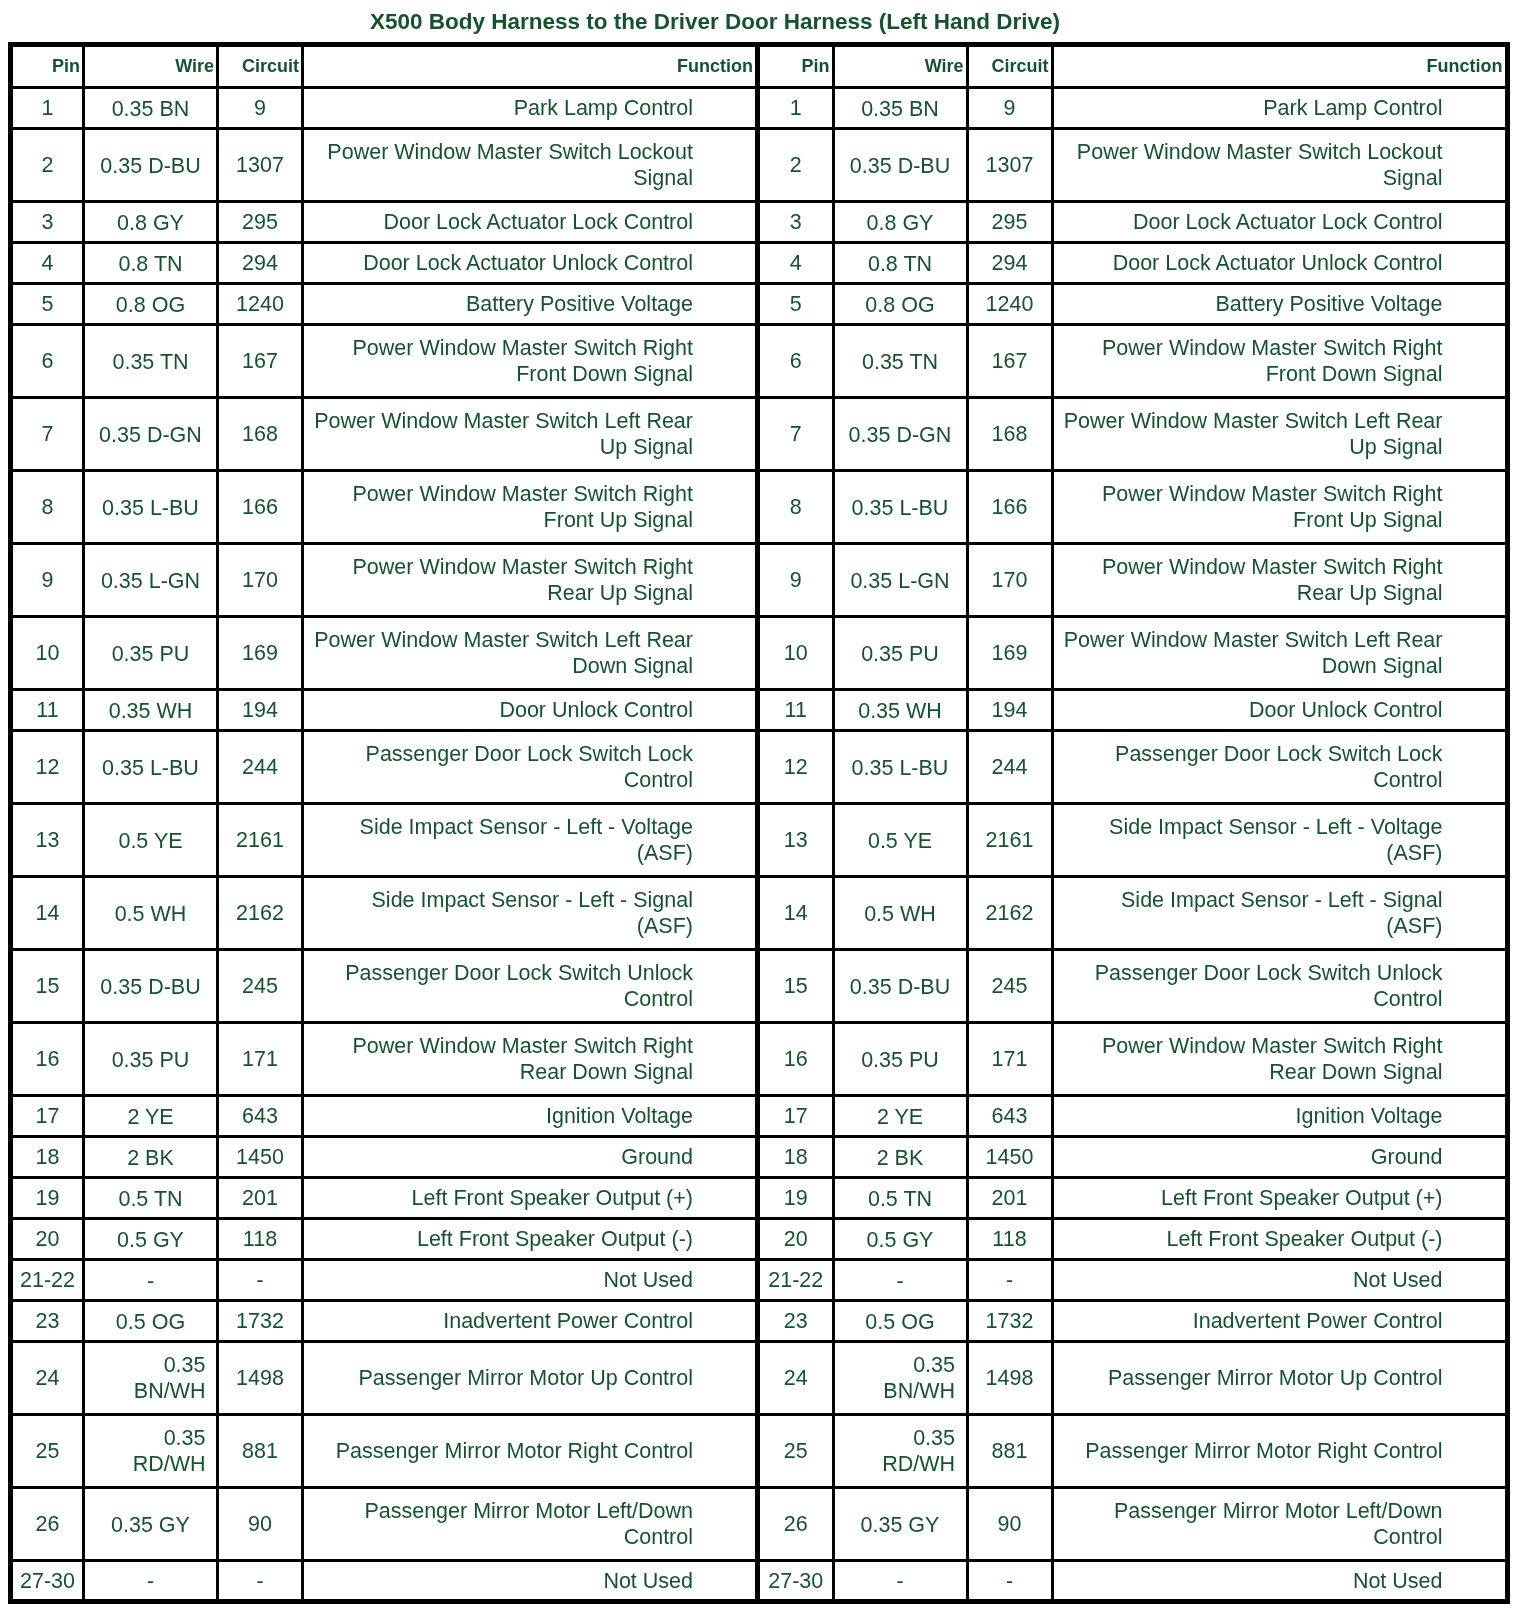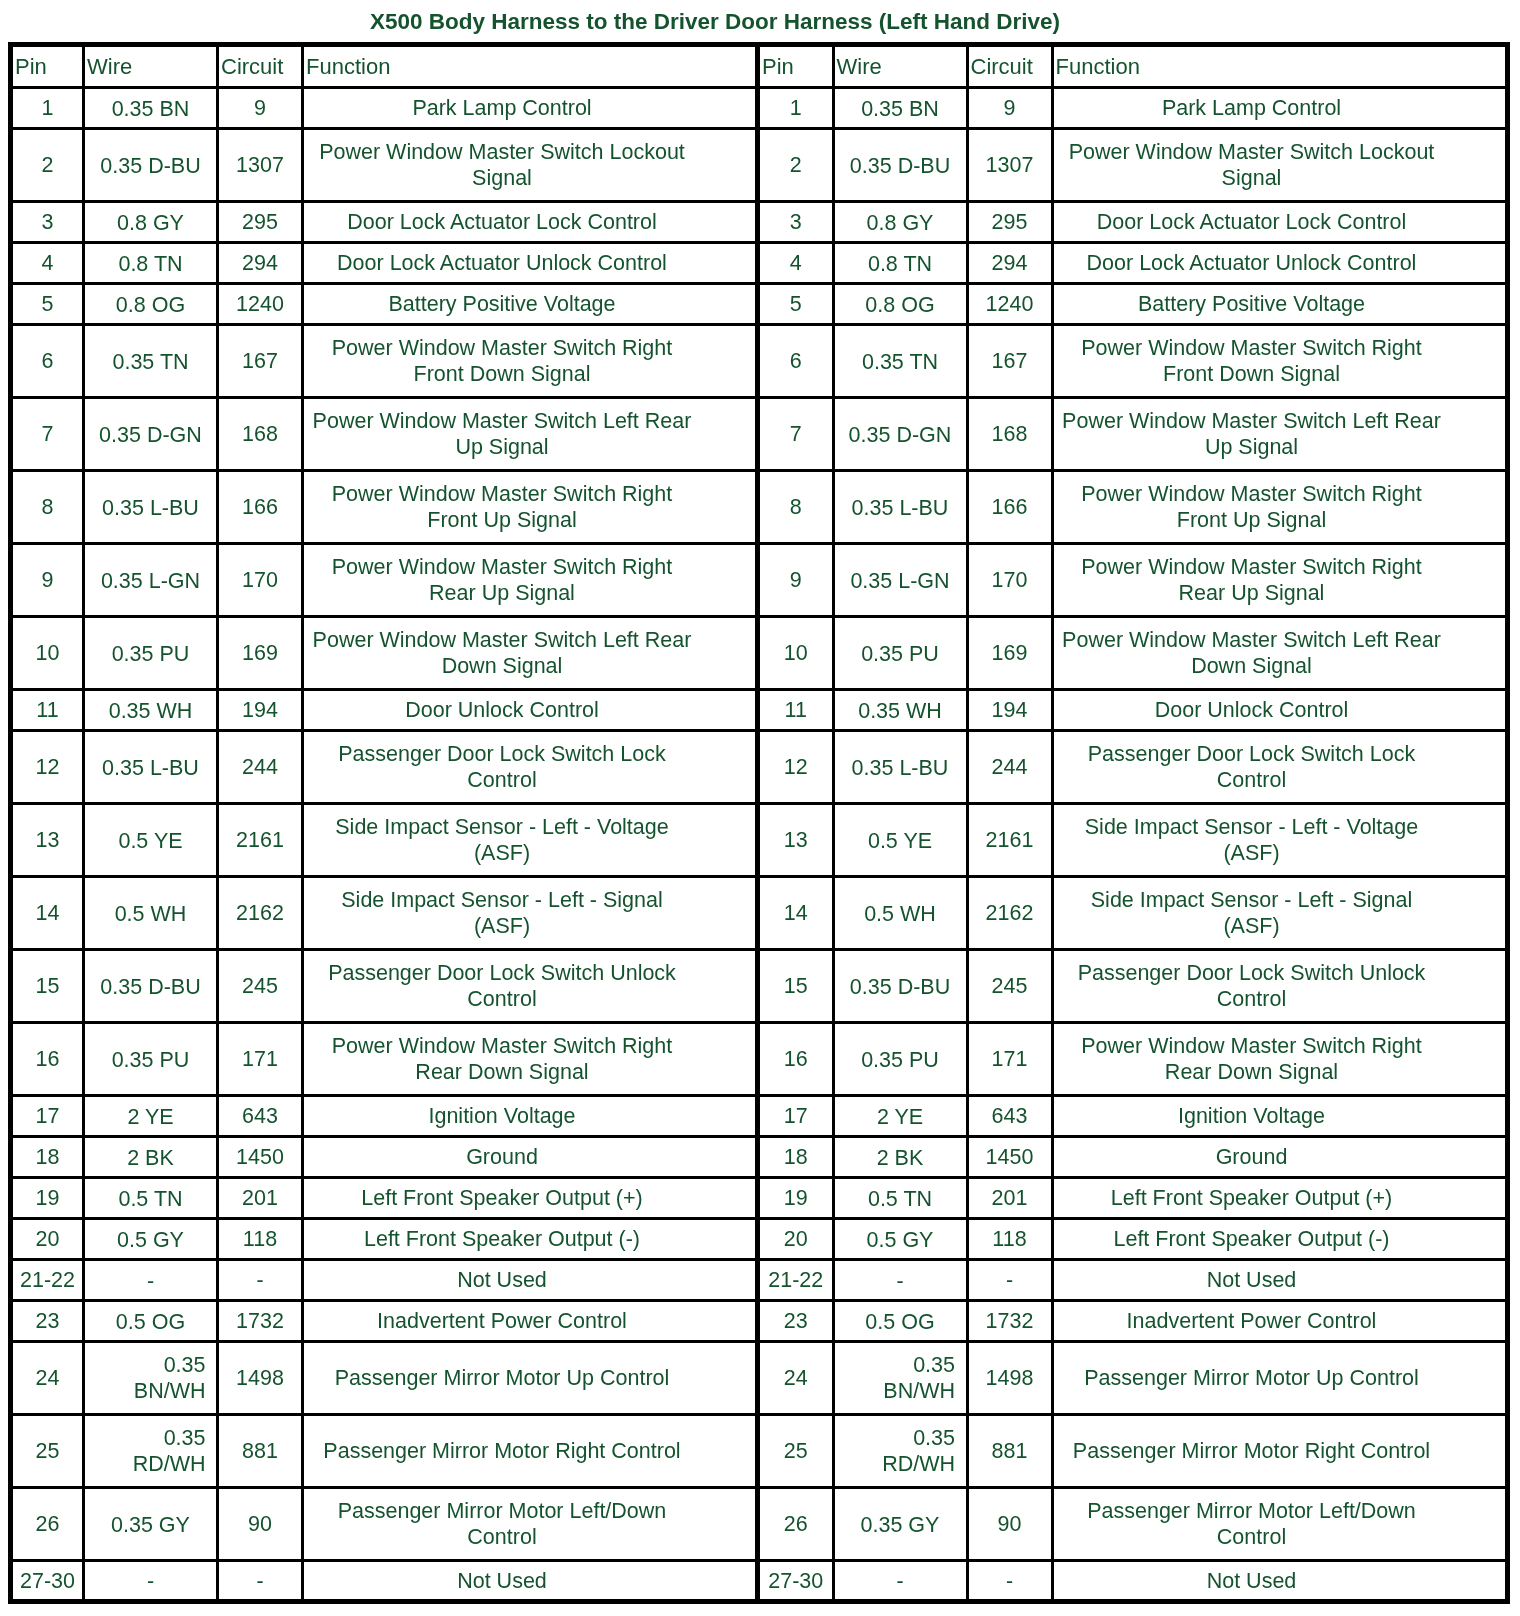--- a/index.html
+++ b/index.html
@@ -50,32 +50,32 @@
   table.harness.right th:first-child,
   table.harness.right td:first-child {
     border-left: none;
   }
   .col-pin     { width: 73px; }
   .col-wire    { width: 134px; }
   .col-circuit { width: 85px; }
   .col-fn      { width: 455px; }
   .harness thead tr { height: 43px; }
   .harness th {
-    font-size: 22px;
-    font-weight: normal;
-    text-align: left;
+    font-size: 18px;
+    font-weight: bold;
+    text-align: right;
     padding: 1px 2px;
   }
   .harness td {
     font-size: 21.5px;
     line-height: 26px;
     text-align: center;
   }
   .harness td.fn {
-    text-align: center;
+    text-align: right;
     padding-left: 7px;
   }
   .fn-text {
     max-width: 382px;
   }
   .wire-text {
     display: inline-block;
     max-width: 110px;
     vertical-align: middle;
     text-align: right;

